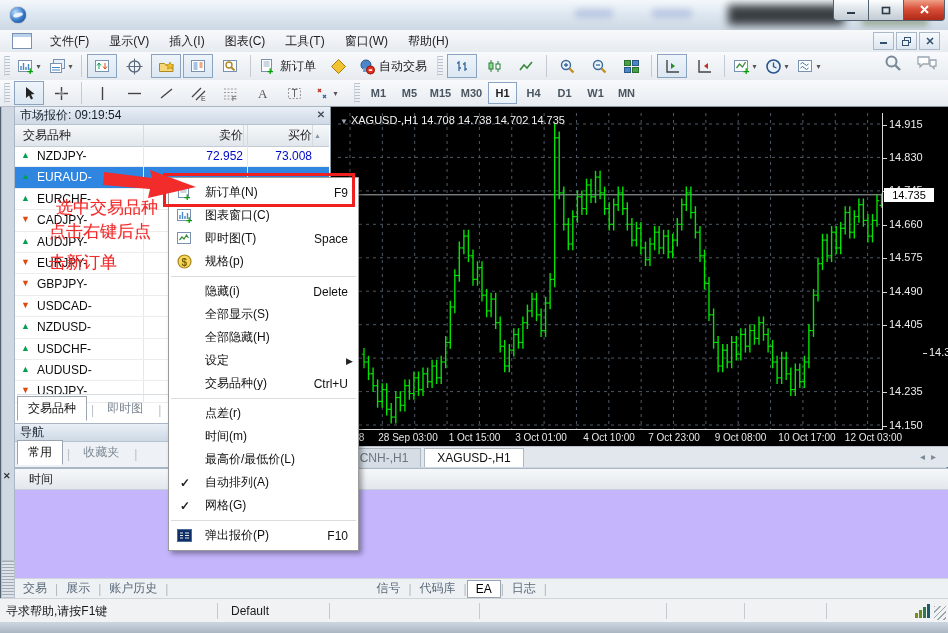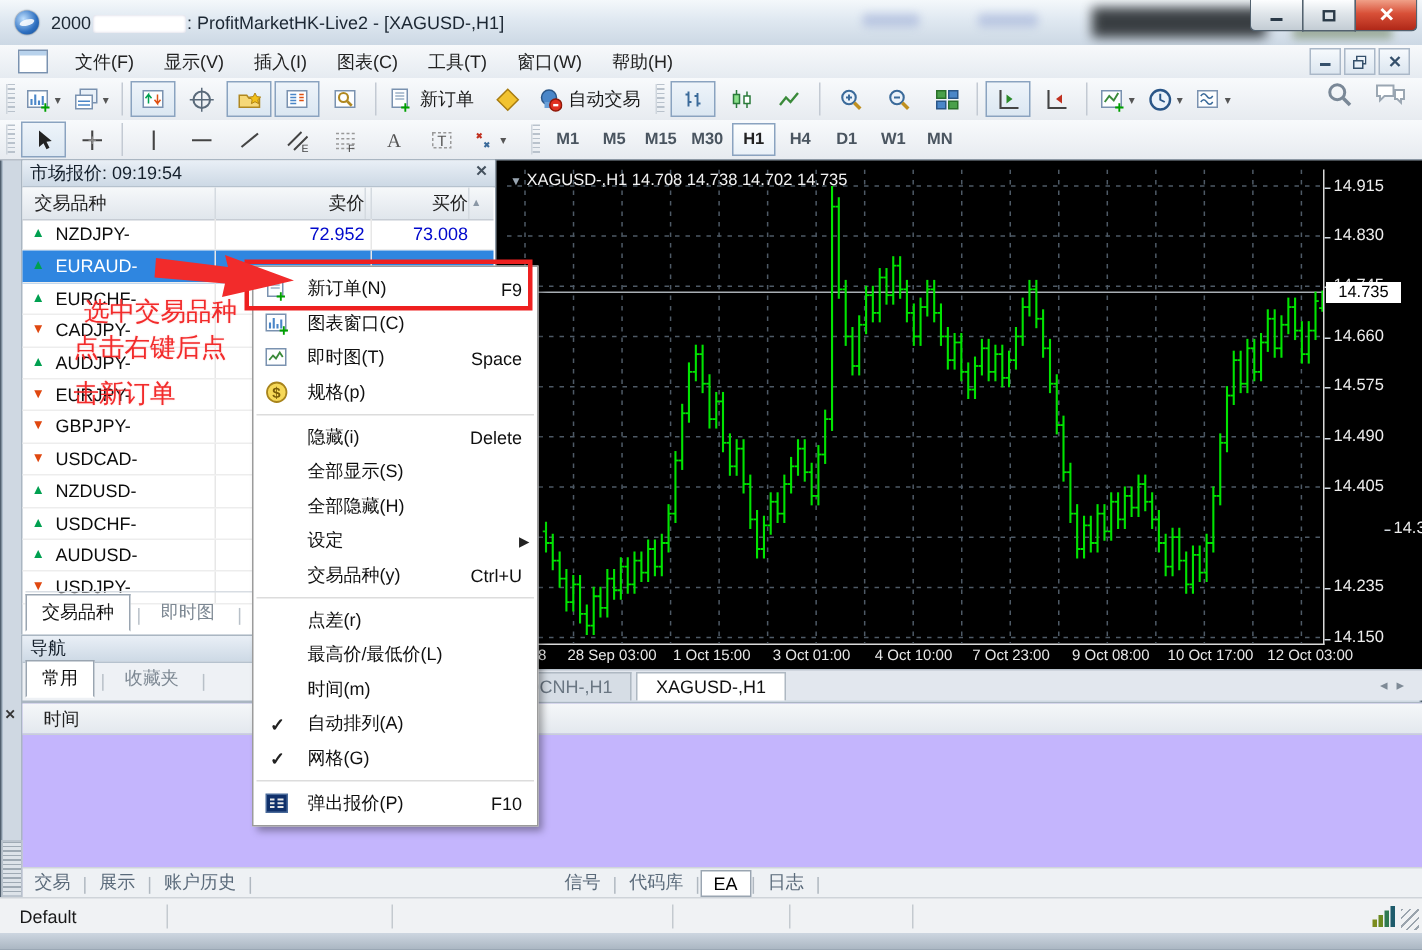--- a/index.html
+++ b/index.html
@@ -153,23 +153,20 @@
   
   .icn svg{display:block;}
 </style>
 </head>
 <body>
 
 <div id="app">
 
   <div id="titlebar" class="abs">
     <div id="app-logo" class="abs"></div>
-    <div id="title-text" class="abs">
-      <span>2000</span><span id="title-redact"></span><span>: ProfitMarketHK-Live2 - [XAGUSD-,H1]</span>
-    </div>
     <div id="smudge1" class="abs smudge"></div>
     <div id="smudge2" class="abs smudge"></div>
     <div id="smudge-dark" class="abs"></div>
     <div id="smudge-olive" class="abs"></div>
     <div id="btn-min" class="abs winbtn">
         <svg width="10" height="9">
           <rect x="1" y="6" width="8" height="2" fill="#2b3a48"></rect>
         </svg>
       </div>
     <div id="btn-restore" class="abs winbtn">
@@ -1068,20 +1065,21 @@
         <div class="ttab active">EA</div>
         <span class="tdiv">|</span>
         <div class="ttab">日志</div>
         <span class="tdiv">|</span>
       </div>
   </div>
   <div id="term-close" class="abs">✕</div>
   <div id="term-grip" class="abs"></div>
 
   <div id="statusbar" class="abs">
+    <div class="scell" style="width:218px;padding-left:6px;">寻求帮助,请按F1键</div>
     <div class="scell" style="width:112px;">Default</div>
     <div class="scell" style="width:150px;"></div>
     <div class="scell" style="width:187px;"></div>
     <div class="scell" style="width:78px;"></div>
     <div class="scell" style="width:82px;"></div>
     <div class="scell" style="flex:1;border-right:none;"></div>
   </div>
   <div id="conn-bars">
     <i style="height:5px;background:#7c8c1e;"></i>
       <i style="height:8px;background:#6a8a20;"></i>
@@ -1149,24 +1147,24 @@
       </div>
       <div class="m-item">
         <span class="mlabel">交易品种(y)</span>
         <span class="mshort">Ctrl+U</span>
       </div>
       <div class="m-sep"></div>
       <div class="m-item">
         <span class="mlabel">点差(r)</span>
       </div>
       <div class="m-item">
+        <span class="mlabel">时间(m)</span>
+      </div>
+      <div class="m-item">
         <span class="mlabel">最高价/最低价(L)</span>
-      </div>
-      <div class="m-item">
-        <span class="mlabel">时间(m)</span>
       </div>
       <div class="m-item">
         <span class="mcheck">✓</span>
         <span class="mlabel">自动排列(A)</span>
       </div>
       <div class="m-item">
         <span class="mcheck">✓</span>
         <span class="mlabel">网格(G)</span>
       </div>
       <div class="m-sep"></div>

